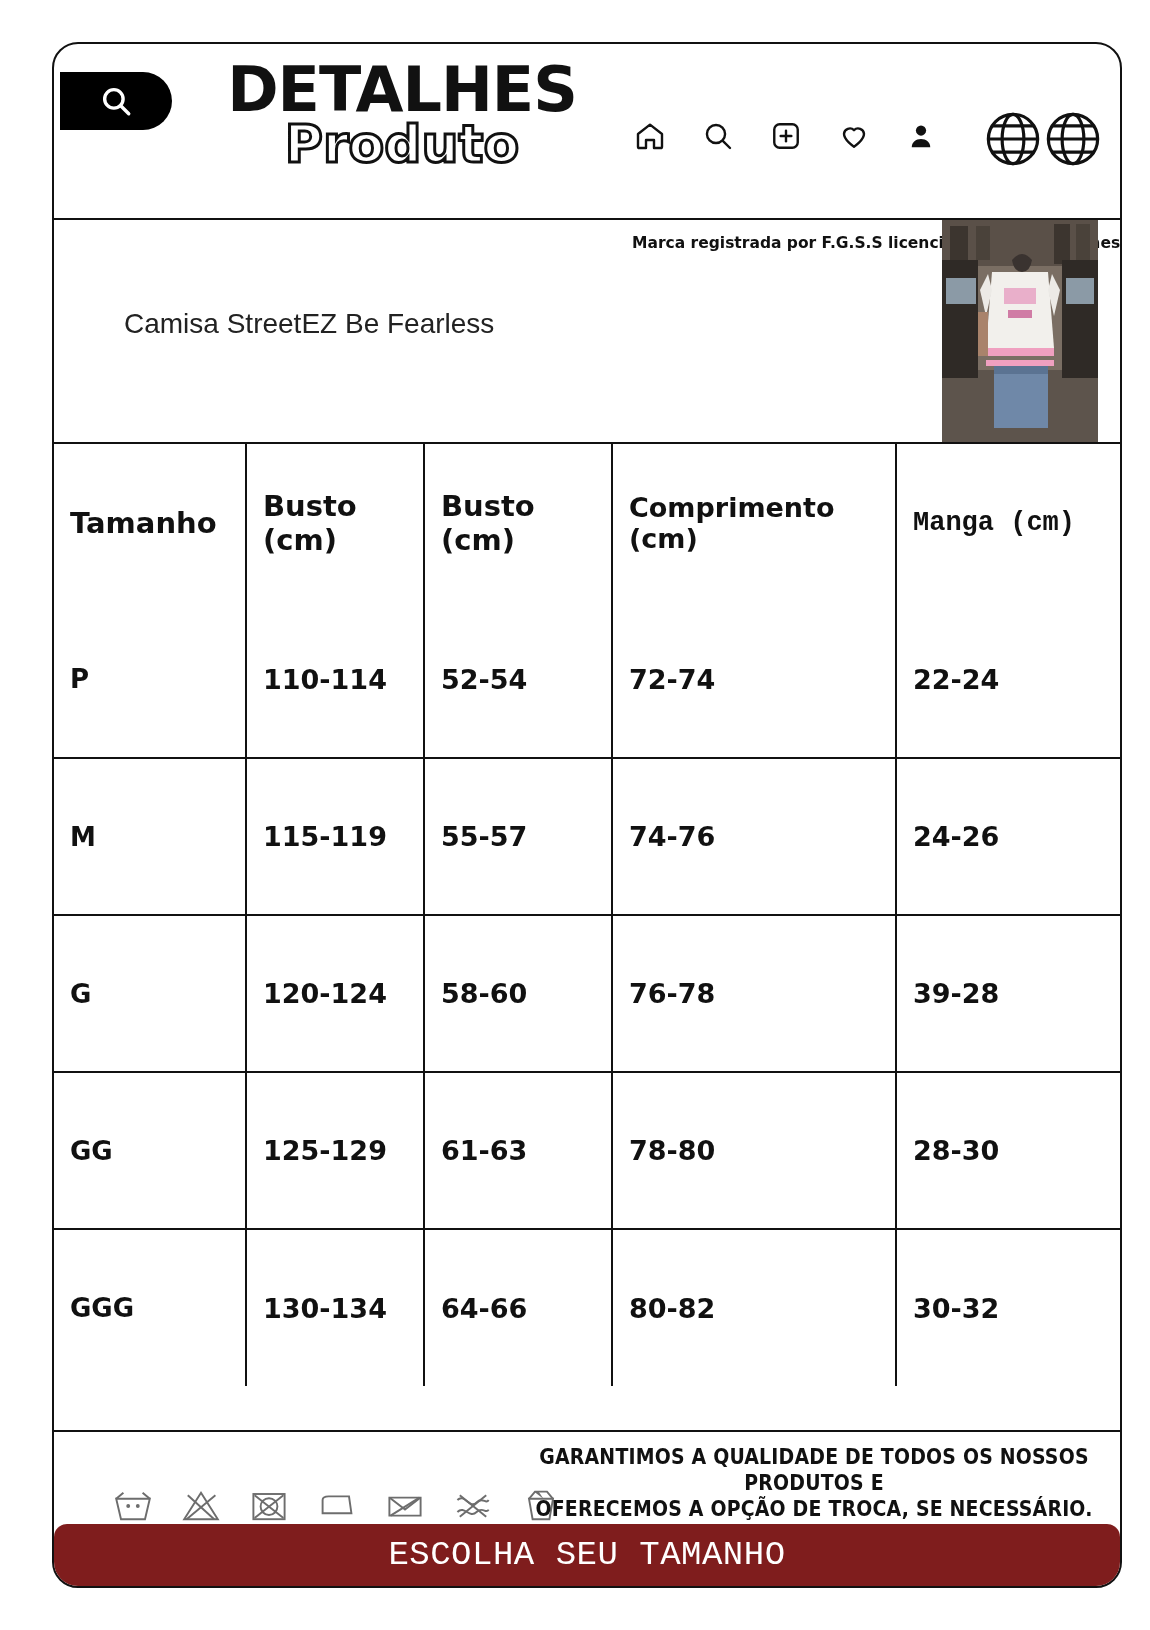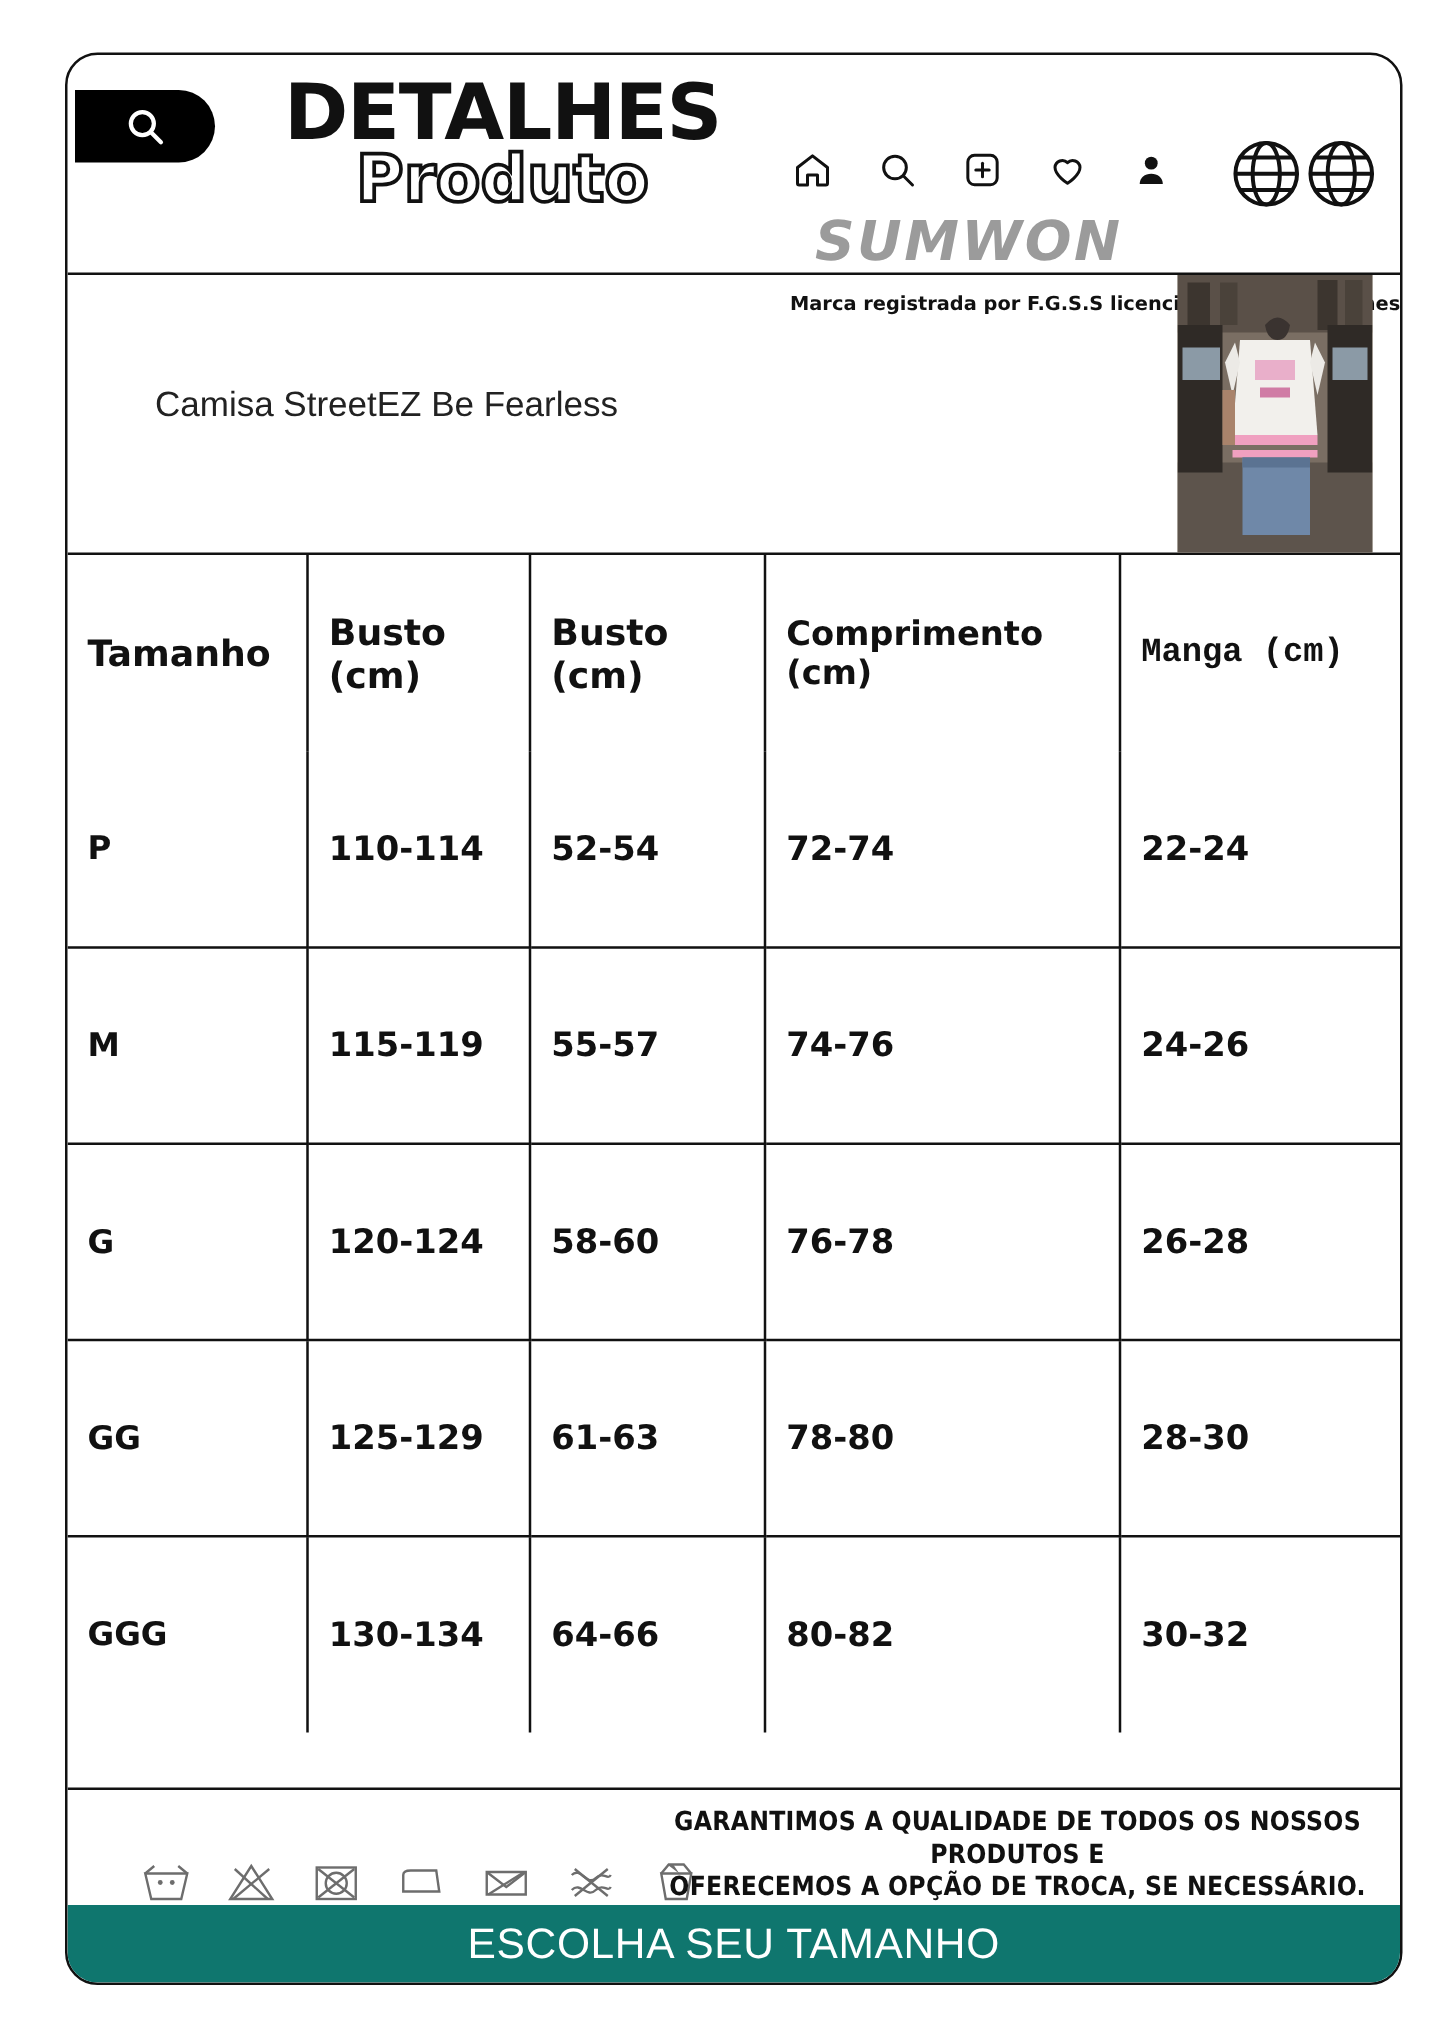--- a/index.html
+++ b/index.html
@@ -214,28 +214,29 @@
     font-size: 21px;
     line-height: 26px;
     color: #111111;
     letter-spacing: 0.2px;
   }
 
   
   .footer-bar {
     flex: 0 0 auto;
     height: 62px;
-    background: #0f766e;
+    background: #7f1d1d;
     color: #ffffff;
     display: flex;
     align-items: center;
     justify-content: center;
-    font-family: Liberation Sans, sans-serif;
+    font-family: Liberation Mono, monospace;
     font-size: 34px;
     letter-spacing: 0.5px;
+    border-radius: 13px;
   }
 </style>
 </head>
 <body>
 
 <div id="page">
   <div class="card">
 
     <div class="header">
 
@@ -283,21 +284,20 @@
         </svg>
         <svg width="58" height="58" viewBox="0 0 40 40" fill="none" stroke="#111111" stroke-width="2.2">
           <circle cx="20" cy="20" r="17"></circle>
           <ellipse cx="20" cy="20" rx="7.5" ry="17"></ellipse>
           <line x1="3" y1="20" x2="37" y2="20"></line>
           <line x1="5.5" y1="11" x2="34.5" y2="11"></line>
           <line x1="5.5" y1="29" x2="34.5" y2="29"></line>
         </svg>
       </div>
 
-      <div class="brand">SUMWON</div>
       <div class="brand-legal">Marca registrada por F.G.S.S licenciada pela Forgiveness Inc</div>
     </div>
 
     <div class="product">
       <div class="product-name">Camisa StreetEZ Be Fearless</div>
       <div class="thumb">
         <svg width="156" height="222" viewBox="0 0 156 222">
           <rect x="0" y="0" width="156" height="222" fill="#7a6e63"></rect>
           <rect x="0" y="0" width="156" height="46" fill="#5a5048"></rect>
           <rect x="8" y="6" width="18" height="34" fill="#3c352f"></rect>
@@ -348,21 +348,21 @@
             <td class="c1">115-119</td>
             <td class="c2">55-57</td>
             <td class="c3">74-76</td>
             <td class="c4">24-26</td>
           </tr>
           <tr>
             <td class="c0">G</td>
             <td class="c1">120-124</td>
             <td class="c2">58-60</td>
             <td class="c3">76-78</td>
-            <td class="c4">26-28</td>
+            <td class="c4">39-28</td>
           </tr>
           <tr>
             <td class="c0">GG</td>
             <td class="c1">125-129</td>
             <td class="c2">61-63</td>
             <td class="c3">78-80</td>
             <td class="c4">28-30</td>
           </tr>
           <tr>
             <td class="c0">GGG</td>

